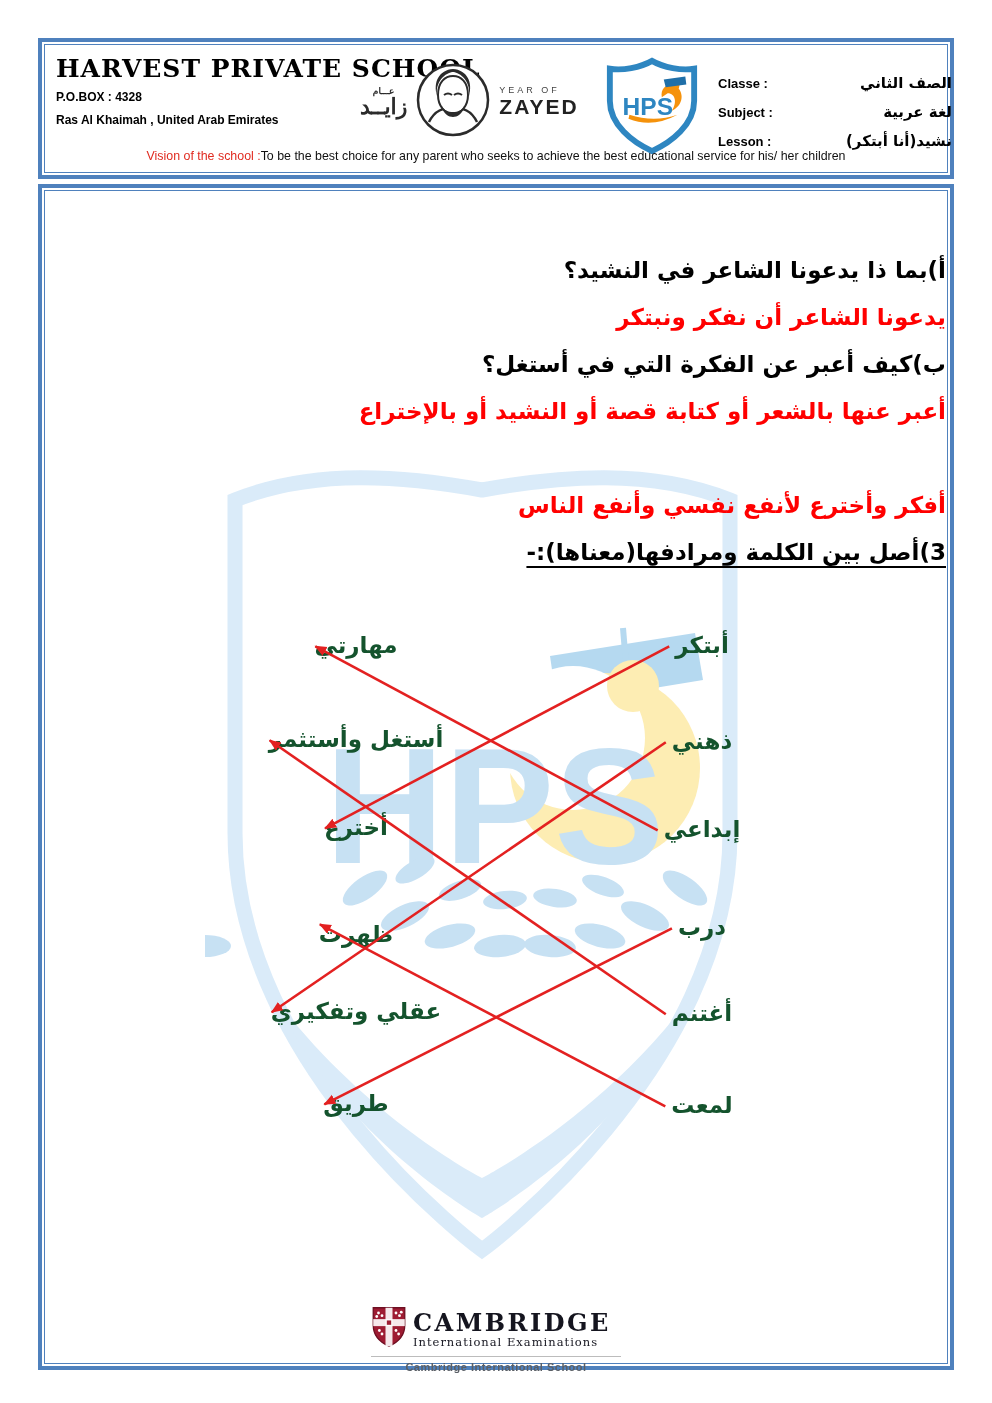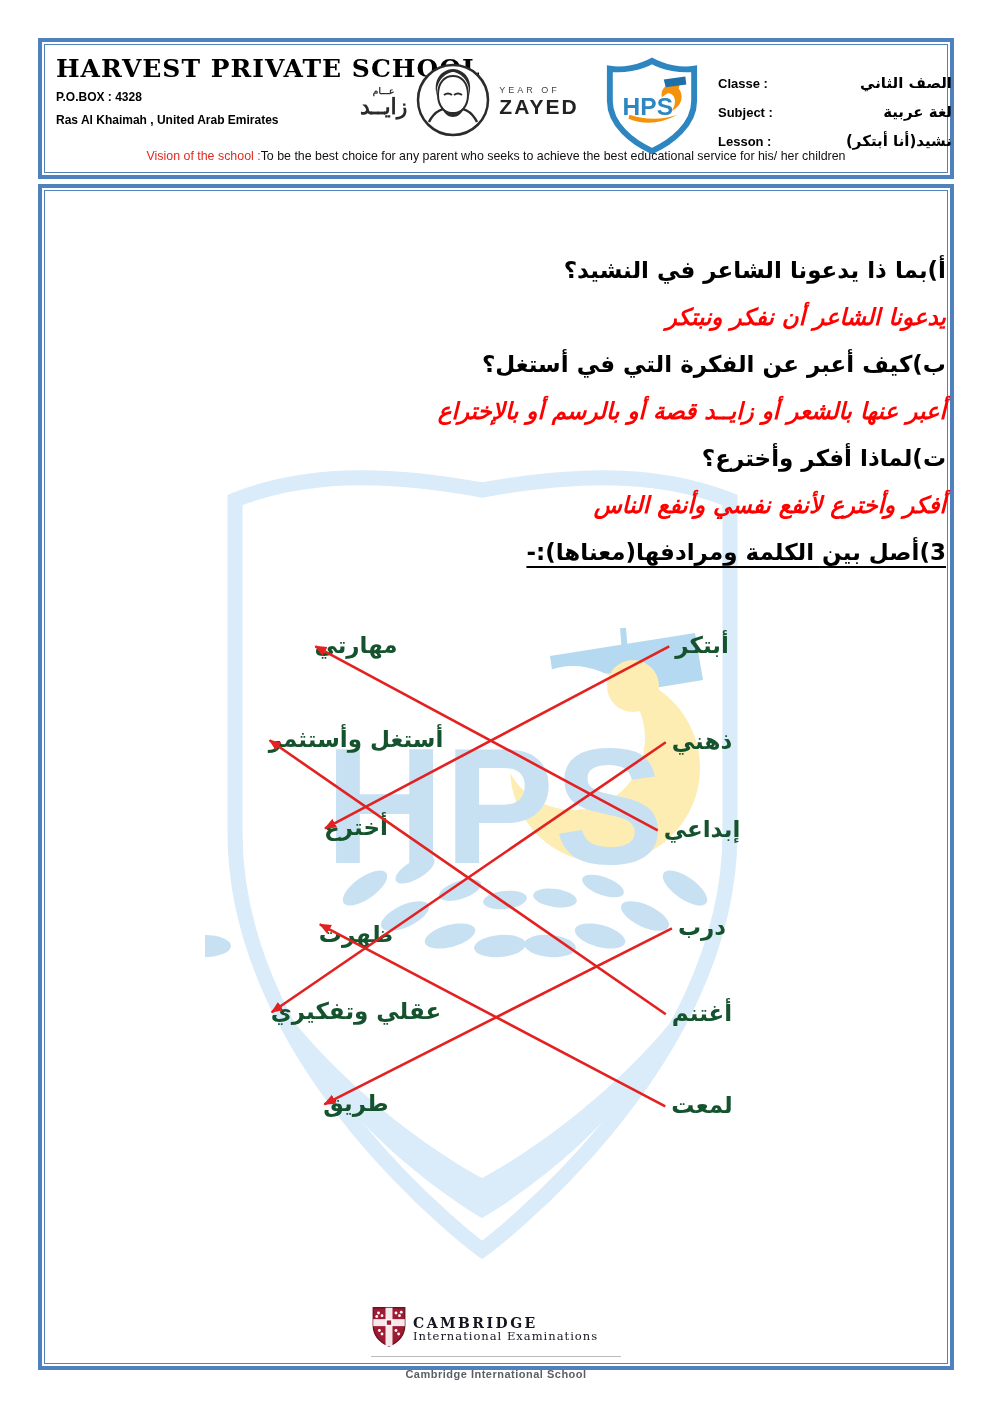--- a/index.html
+++ b/index.html
@@ -28,40 +28,40 @@
   .info-value { font-weight:bold; font-size:15px; color:#000; direction:rtl;
                 font-family:"DejaVu Sans",sans-serif; }
   .vision { position:absolute; left:40px; top:149px; width:912px; text-align:center;
             font-size:12.4px; white-space:nowrap; color:#111; }
   .vision .vlabel { color:#e02b20; }
 
   
   .qline { position:absolute; right:46px; direction:rtl; white-space:nowrap; z-index:2;
            font-family:"DejaVu Sans",sans-serif; font-weight:bold; font-size:23px;
            line-height:34px; color:#000; }
-  .qline.red { color:#ff0000;font-style:italic; }
+  .qline.red { color:#ff0000; }
   .qline.u { text-decoration:underline; text-underline-offset:6px; text-decoration-thickness:2px; }
 
   
   .mrow { position:absolute; text-align:center; z-index:3; }
   .mword { display:inline-block; direction:rtl; font-family:"DejaVu Sans",sans-serif;
            font-weight:bold; font-size:23px; color:#14532d; white-space:nowrap; }
 
   #lines-svg { position:absolute; left:0; top:0; z-index:4; pointer-events:none; }
   .watermark { position:absolute; left:205px; top:438px; z-index:0; }
 
   
   .cambridge { position:absolute; left:50%; top:1306px; transform:translateX(-50%);
                width:250px; z-index:2; }
   .cam-top { display:flex; align-items:center; gap:6px; }
   .cam-texts { line-height:1.05; }
-  .cam-title { font-family:"DejaVu Serif",serif; font-weight:bold; font-size:14px;
+  .cam-title { font-family:"DejaVu Serif",serif; font-weight:bold; font-size:24px;
                letter-spacing:2.5px; color:#15151f; }
   .cam-sub { font-family:"DejaVu Serif",serif; font-size:11.5px; letter-spacing:1px; color:#15151f; }
-  .cam-school { border-top:1px solid #bcbcbc; margin-top:4px; padding-top:11px; text-align:center;
+  .cam-school { border-top:1px solid #bcbcbc; margin-top:4px; padding-top:4px; text-align:center;
                 font-size:11px; font-weight:bold; color:#5a5f66; letter-spacing:0.5px; }
 </style>
 </head>
 <body>
 
 <div class="page">
 
   <div class="wbox" style="left:38px; top:38px; width:908px; height:133px;">
     <div class="inner"></div>
   </div>
@@ -152,22 +152,21 @@
           <ellipse cx="398" cy="448" rx="22" ry="9" transform="rotate(20 398 448)"></ellipse>
         </g>
         <path d="M70,560 C160,680 277,740 277,740 C277,740 395,680 485,560 C420,700 277,780 277,780 C277,780 135,700 70,560 Z" fill="#d4e8f8"></path>
       </g>
     </svg>
   </div>
 
   <div class="qline" style="top:253px;" dir="rtl">أ)بما ذا يدعونا الشاعر في النشيد؟</div>
   <div class="qline red" style="top:300px;" dir="rtl">يدعونا الشاعر أن نفكر ونبتكر</div>
   <div class="qline" style="top:347px;" dir="rtl">ب)كيف أعبر عن الفكرة التي في أستغل؟</div>
-  <div class="qline red" style="top:394px;" dir="rtl">أعبر عنها بالشعر أو زايــد قصة أو بالرسم أو بالإختراع</div>
-  <div class="qline" style="top:441px;" dir="rtl">ت)لماذا أفكر وأخترع؟</div>
+  <div class="qline red" style="top:394px;" dir="rtl">أعبر عنها بالشعر أو كتابة قصة أو النشيد أو بالإختراع</div>
   <div class="qline red" style="top:488px;" dir="rtl">أفكر وأخترع لأنفع نفسي وأنفع الناس</div>
   <div class="qline u" style="top:535px;" dir="rtl">3)أصل بين الكلمة ومرادفها(معناها):-</div>
 
   <div class="mrow" style="left:228px; top:632px;  width:256px;"><span class="mword">مهارتي</span></div>
   <div class="mrow" style="left:228px; top:726px;  width:256px;"><span class="mword">أستغل وأستثمر</span></div>
   <div class="mrow" style="left:228px; top:814px;  width:256px;"><span class="mword">أخترع</span></div>
   <div class="mrow" style="left:228px; top:910px;  width:256px;margin-top:11px;"><span class="mword">ظهرت</span></div>
   <div class="mrow" style="left:228px; top:998px;  width:256px;"><span class="mword">عقلي وتفكيري</span></div>
   <div class="mrow" style="left:228px; top:1090px; width:256px;"><span class="mword">طريق</span></div>
 

